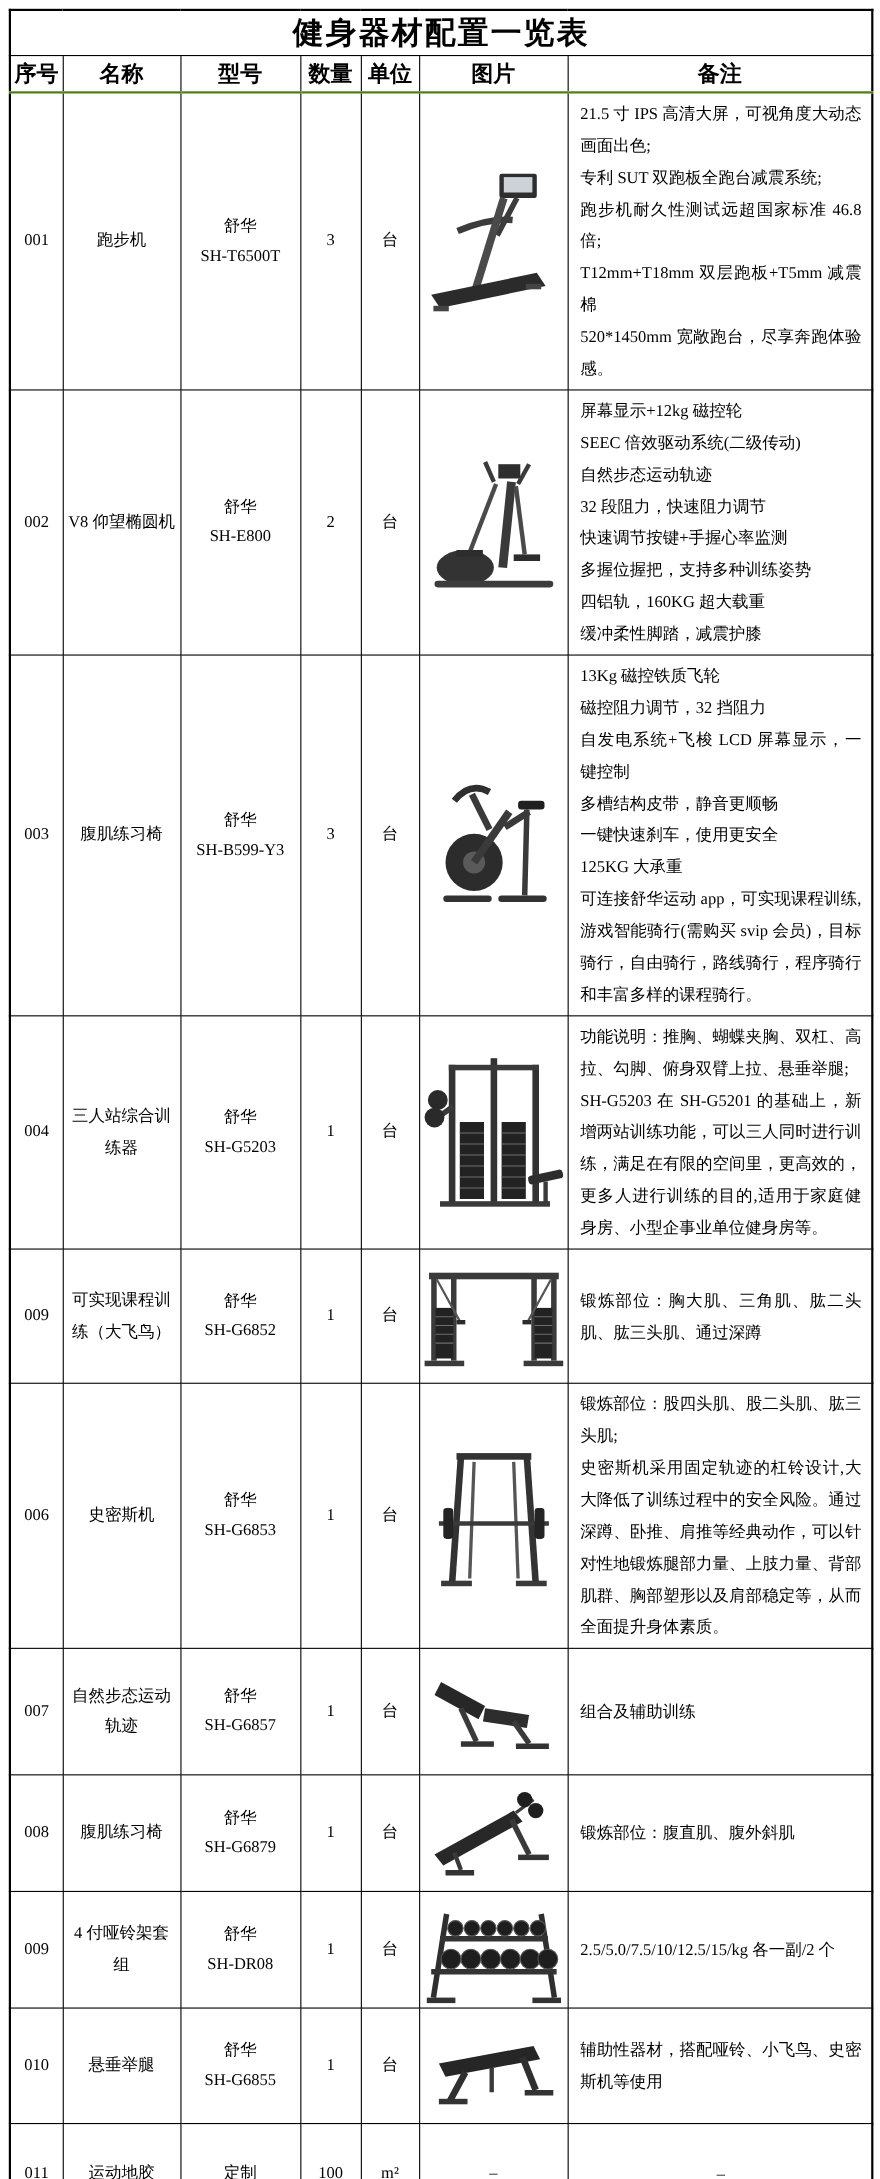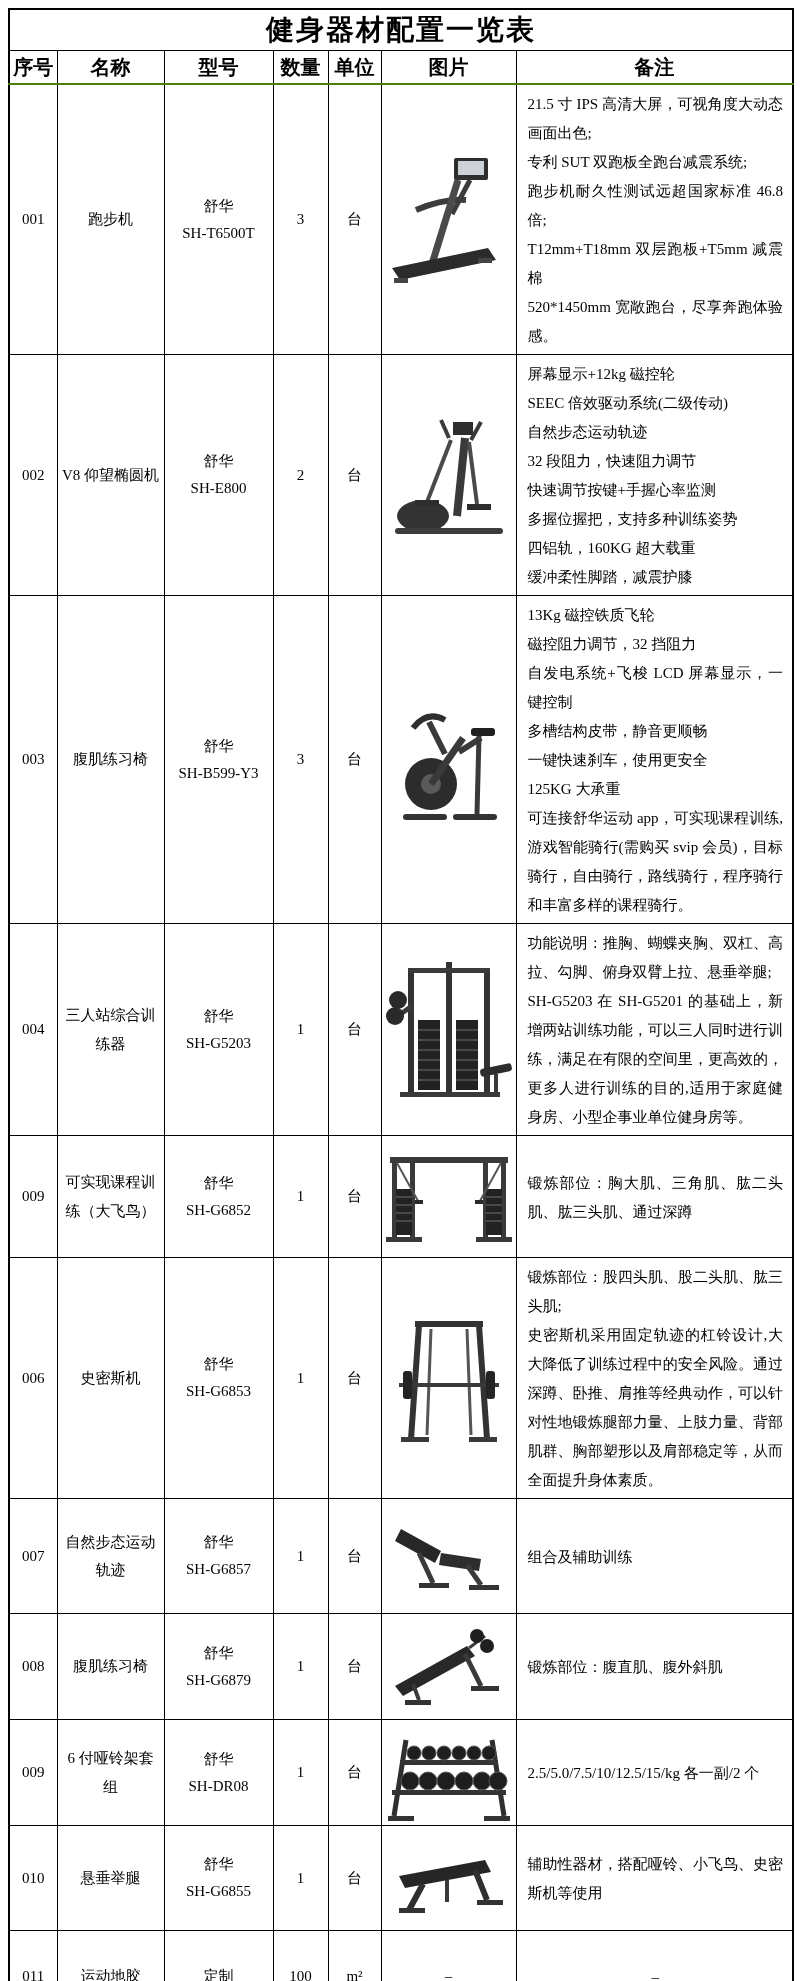--- a/index.html
+++ b/index.html
@@ -307,21 +307,21 @@
           <rect x="16" y="76" width="26" height="5" fill="#333"></rect>
         </svg>
       </td>
       <td class="rem mid">
         <div class="line">锻炼部位：腹直肌、腹外斜肌</div>
       </td>
     </tr>
 
     <tr style="height:106px">
       <td class="c">009</td>
-      <td class="c">6 付哑铃架套组</td>
+      <td class="c">4 付哑铃架套组</td>
       <td class="c model">
         <div>舒华</div>
         <div>SH-DR08</div>
       </td>
       <td class="c">1</td>
       <td class="c">台</td>
       <td class="pic">
         <svg width="130" height="102" viewBox="0 0 130 102">
           <path d="M22 18 L10 94" stroke="#2f2f2f" stroke-width="5" fill="none"></path>
           <path d="M108 18 L120 94" stroke="#2f2f2f" stroke-width="5" fill="none"></path>

